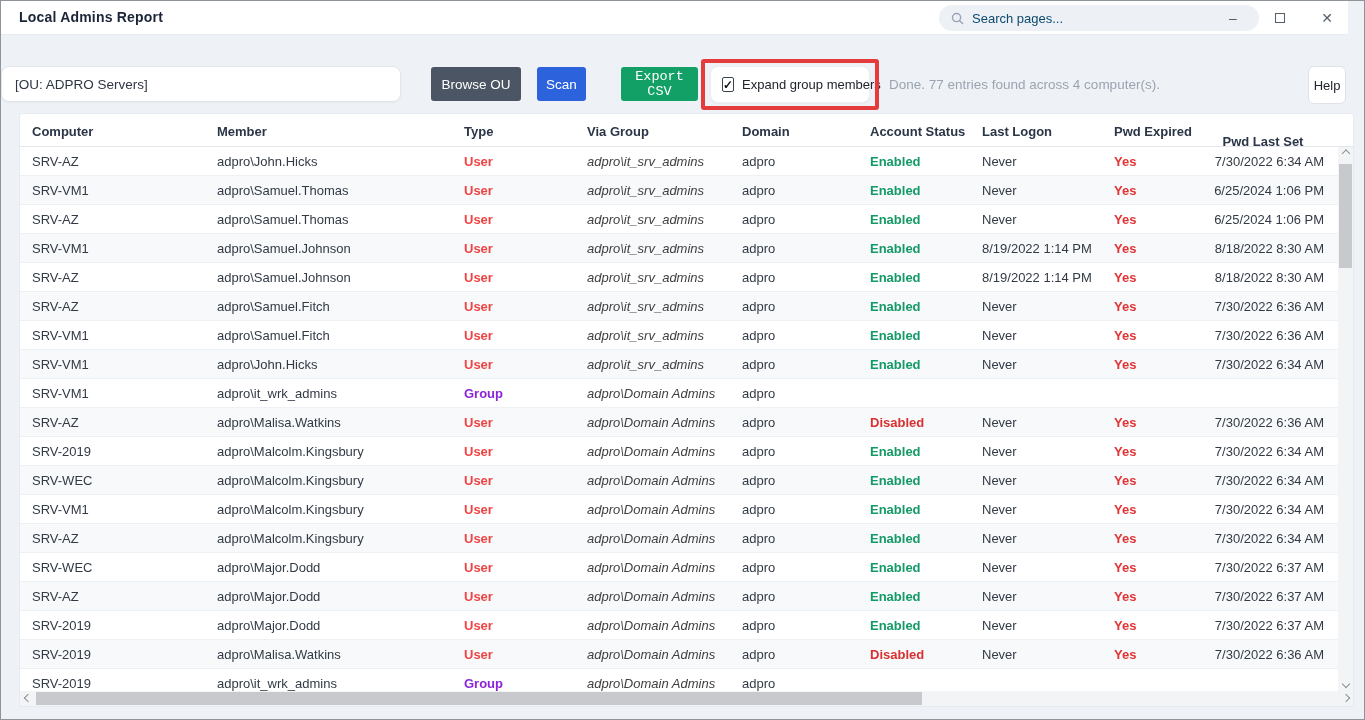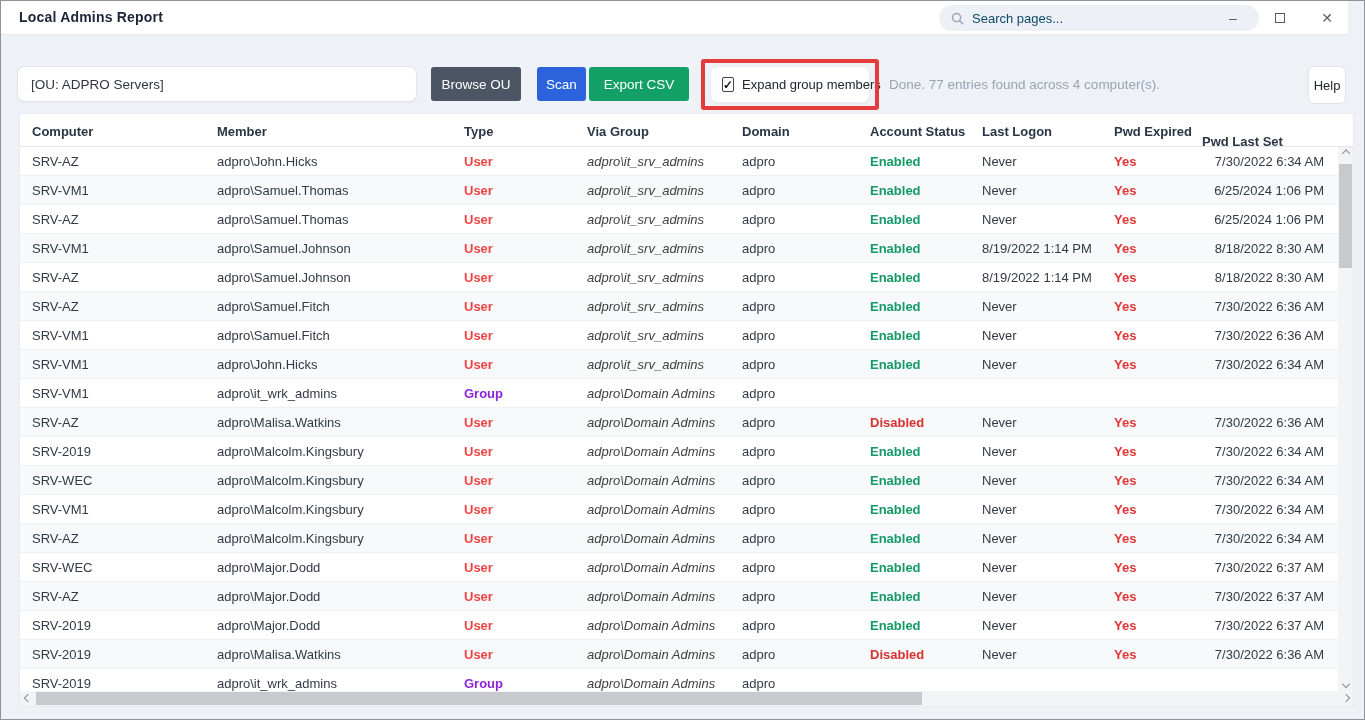--- a/index.html
+++ b/index.html
@@ -17,47 +17,47 @@
   .title { position:absolute; left:18px; top:8px; font-size:14px; font-weight:700; color:#1b2537; letter-spacing:.2px; }
   .searchbox { position:absolute; left:938px; top:4px; width:320px; height:26px; background:#edf0f5; border-radius:13px;
     display:flex; align-items:center; gap:8px; padding-left:12px; color:#0c4a6e; font-size:13px; cursor:text; }
   .search-icon { width:13px; height:13px; flex:0 0 auto; }
   .win-controls { position:absolute; right:10px; top:0; height:34px; display:flex; align-items:center; gap:25px; color:#555f6c; }
   .wc { width:22px; height:24px; display:flex; align-items:center; justify-content:center; font-size:14px; cursor:default; }
   .wc-max-glyph { width:10px; height:10px; border:1.3px solid #555f6c; display:inline-block; }
 
   
   .toolbar { position:absolute; top:34px; left:0; right:0; height:78px; }
-  .ou-input { position:absolute; left:16px; top:31px; width:400px; height:36px; background:#fff;
+  .ou-input { position:absolute; left:0; top:31px; width:400px; height:36px; background:#fff;
     border:1px solid #e2e6eb; border-radius:8px; padding:0 13px; font-size:13.5px; color:#2e3642;
     font-family:"Liberation Sans", sans-serif; box-shadow:0 1px 2px rgba(20,30,50,.04); }
   .btn { position:absolute; top:32px; height:34px; border:none; border-radius:3px; color:#fff; font-size:13.5px;
     font-family:"Liberation Sans", sans-serif; display:flex; align-items:center; justify-content:center; cursor:pointer; }
   .btn-browse { left:430px; width:90px; background:#4b5563; }
   .btn-scan   { left:536px; width:49px; background:#2c63dd; }
-  .btn-export { left:588px; width:100px; background:#13a066; }
+  .btn-export { left:620px; width:77px; background:#13a066;font-family:Liberation Mono, monospace; }
   .annotation-box { position:absolute; left:700px; top:24px; width:178px; height:51px; border:4px solid #e43c3c; border-radius:3px; pointer-events:none; }
   .checkbox-pill { position:absolute; left:709px; top:31px; width:160px; height:37px; background:#fff; border:1px solid #eceef2;
     border-radius:8px; display:flex; align-items:center; gap:8px; padding:0 11px; cursor:pointer; box-shadow:0 1px 2px rgba(20,30,50,.04); }
   .checkbox { width:15px; height:15px; background:#fff; border:1.6px solid #3a4350; border-radius:2px;
     display:flex; align-items:center; justify-content:center; font-size:12px; font-weight:700; color:#111; line-height:1; }
   .checkbox-label { font-size:13px; color:#20262e; white-space:nowrap; }
   .status-text { position:absolute; left:888px; top:42px; font-size:13.5px; color:#9aa4b1; white-space:nowrap; }
   .help-btn { position:absolute; right:18px; top:31px; width:38px; height:38px; background:#fff; border:1px solid #dfe3e9;
     border-radius:6px; font-size:13px; color:#20262e; font-family:"Liberation Sans", sans-serif;
     display:flex; align-items:center; justify-content:center; cursor:pointer; }
 
   
   :root { --cols: 185px 247px 123px 155px 128px 112px 132px 100px 138px; }
   .table-card { position:absolute; left:18px; top:112px; width:1335px; height:578px; background:#fff;
     border:1px solid #e7eaee; border-bottom:none; border-radius:4px 4px 0 0; overflow:hidden; }
   .thead { display:grid; grid-template-columns:var(--cols); height:33px; align-items:center;
     border-bottom:1px solid #e3e7ec; background:#fff; }
   .th { font-size:13px; font-weight:600; color:#2a3546; padding-left:12px; white-space:nowrap; cursor:pointer; }
-  .th:last-child { text-align:left; padding-right:16px; padding-left:0;margin-top:20px; }
+  .th:last-child { text-align:center; padding-right:16px; padding-left:0;margin-top:20px; }
   .tbody { position:absolute; top:33px; left:0; right:15px; bottom:0; overflow:hidden; }
   .trow { display:grid; grid-template-columns:var(--cols); height:29px; align-items:center;
     border-bottom:1px solid #eef1f4; background:#fff; cursor:default; }
   .trow.alt { background:#f7f9fb; }
   .cell { font-size:13px; color:#323a45; padding-left:12px; white-space:nowrap; overflow:hidden; }
   .cell:last-child { text-align:right; padding-right:16px; padding-left:0; }
   .c-user  { color:#ef4444; font-weight:600; }
   .c-group { color:#8c25d9; font-weight:600; }
   .c-via   { color:#404040; font-style:italic; }
   .c-green { color:#149a66; font-weight:600; }

